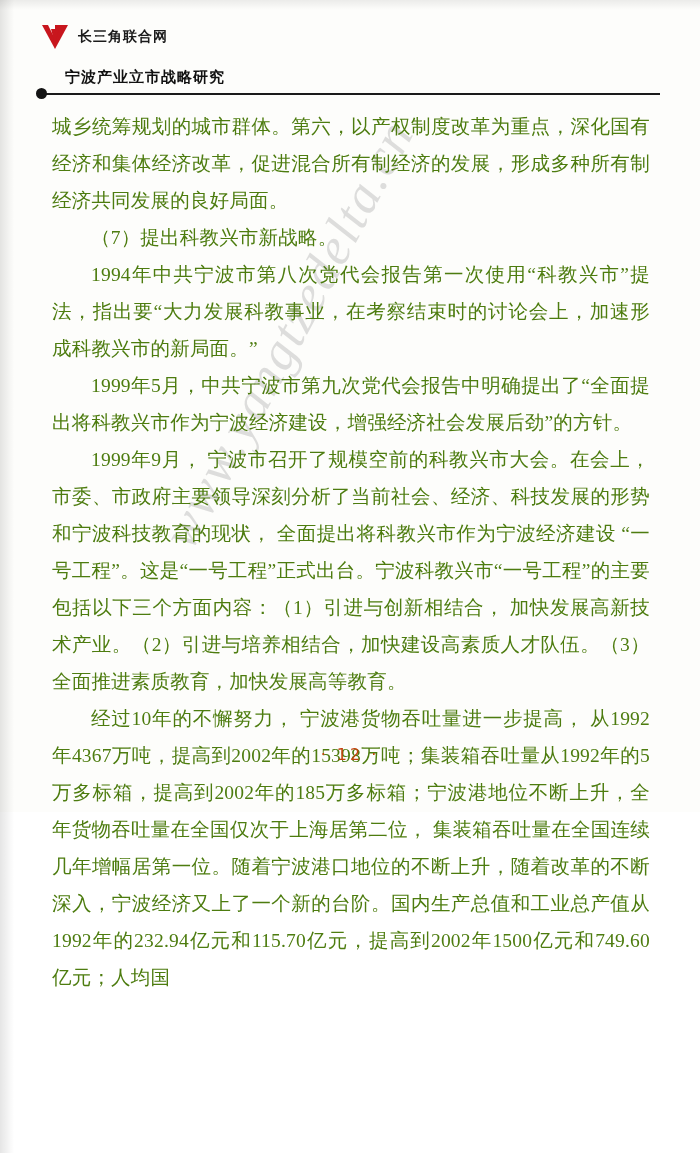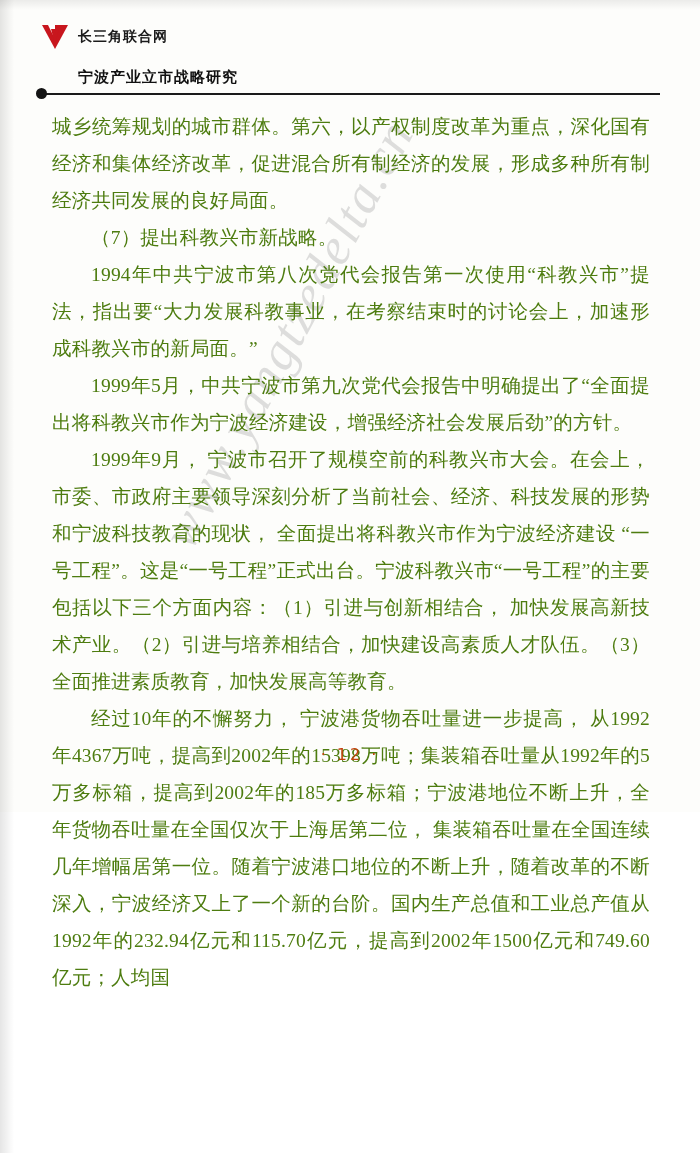--- a/index.html
+++ b/index.html
@@ -63,21 +63,21 @@
   .logo-mark svg { display: block; }
   .logo-text {
     font-family: "DejaVu Sans", "Liberation Sans", sans-serif;
     font-size: 14px;
     font-weight: bold;
     color: #1b1b1b;
     letter-spacing: 1px;
   }
   .running-head {
     position: absolute;
-    left: 78px;
+    left: 65px;
     top: 68px;
     font-family: "DejaVu Sans", "Liberation Sans", sans-serif;
     font-size: 15px;
     font-weight: bold;
     letter-spacing: 1px;
     color: #111111;
     z-index: 10;
   }
   .head-rule {
     position: absolute;

